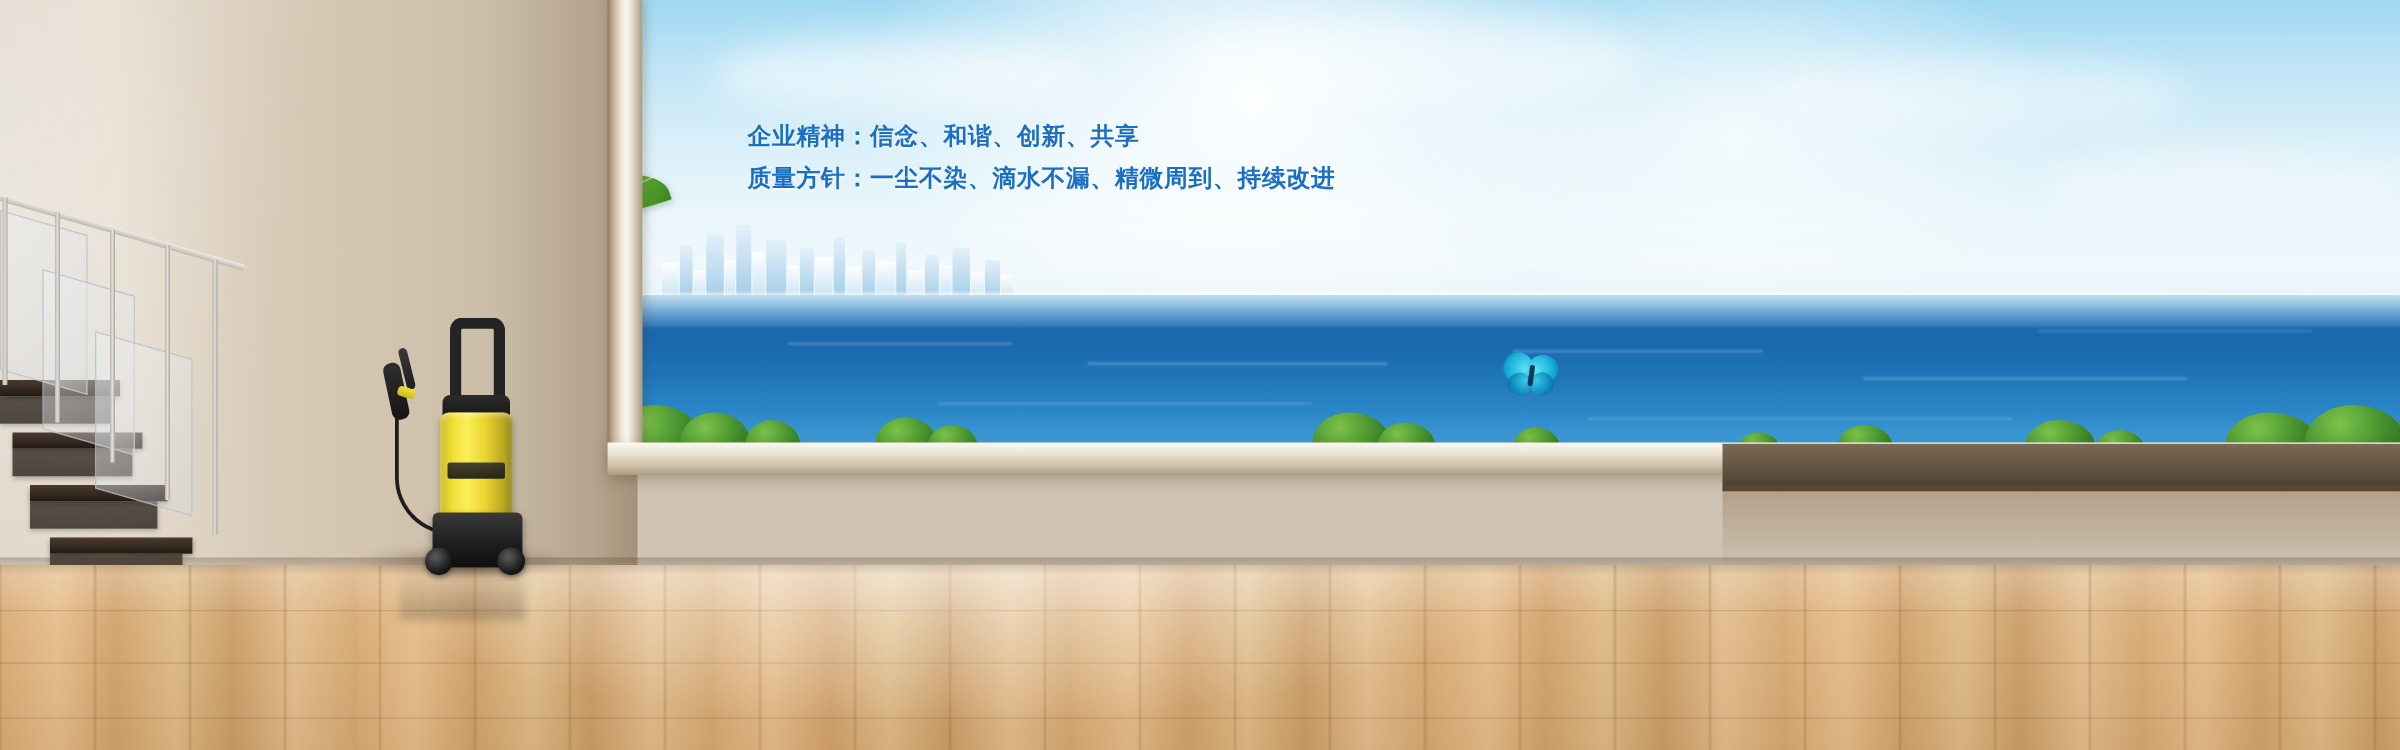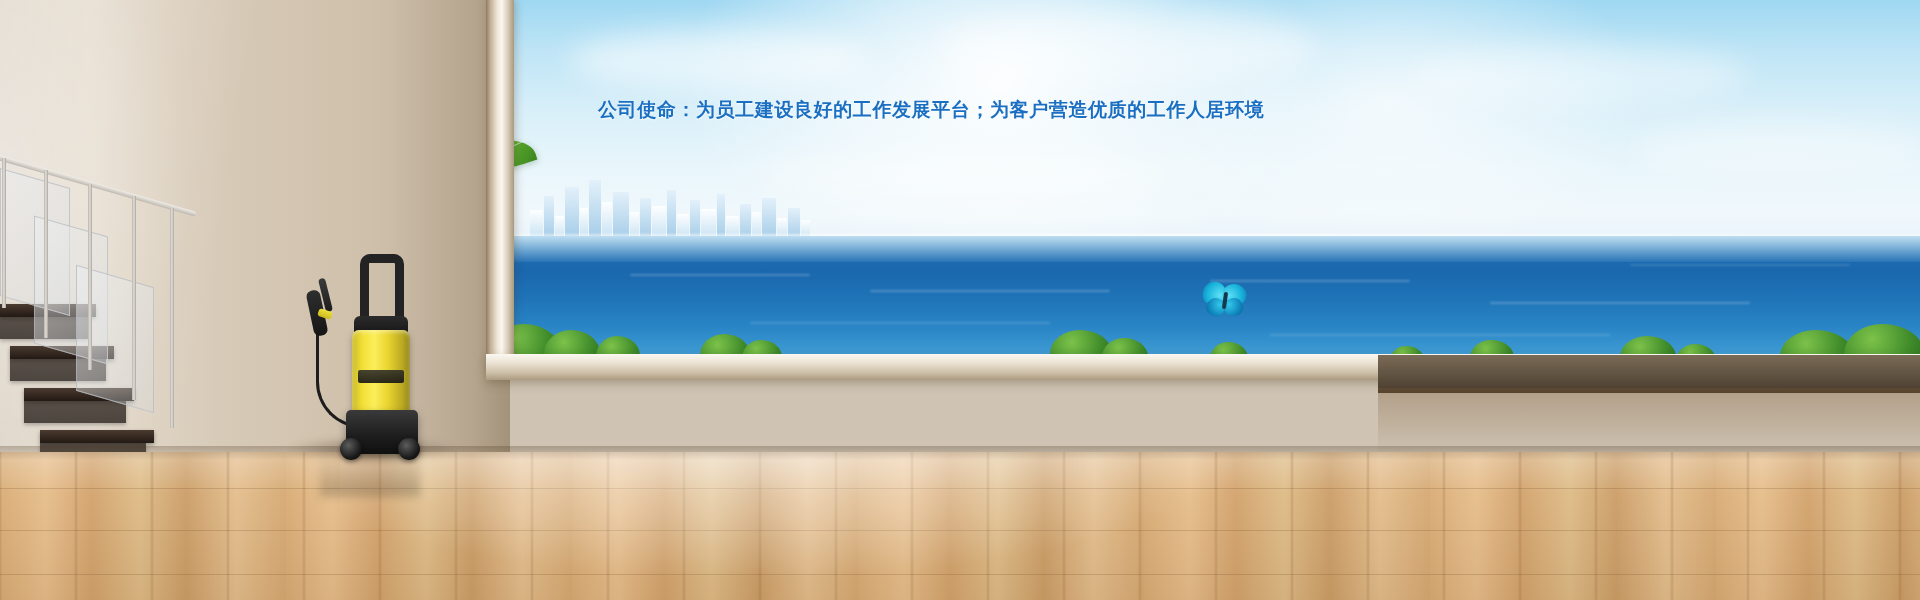--- a/index.html
+++ b/index.html
@@ -353,16 +353,17 @@
     <div class="w-part w-top"></div>
     <div class="w-part w-body"></div>
     <div class="w-body-label"></div>
     <div class="w-part w-base"></div>
     <div class="w-part w-wheel l"></div>
     <div class="w-part w-wheel r"></div>
   </div>
   <div class="w-reflect"></div>
 
   <div class="slogan">
-    <div class="slogan-line">公司使命：为员工建设良好的工作发展平台；为客户营造优质的工作人居环境</div>
+    <div class="slogan-line">企业精神：信念、和谐、创新、共享</div>
+    <div class="slogan-line">质量方针：一尘不染、滴水不漏、精微周到、持续改进</div>
   </div>
 
 </div>
 
 </body></html>

